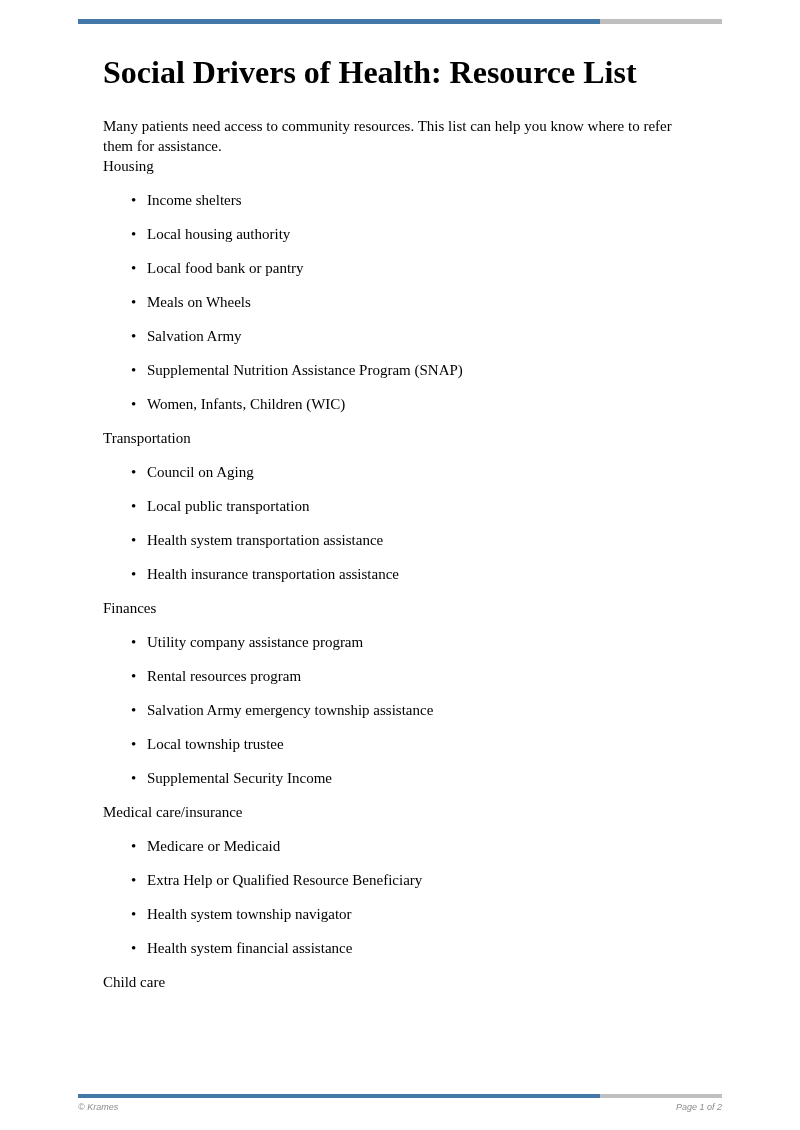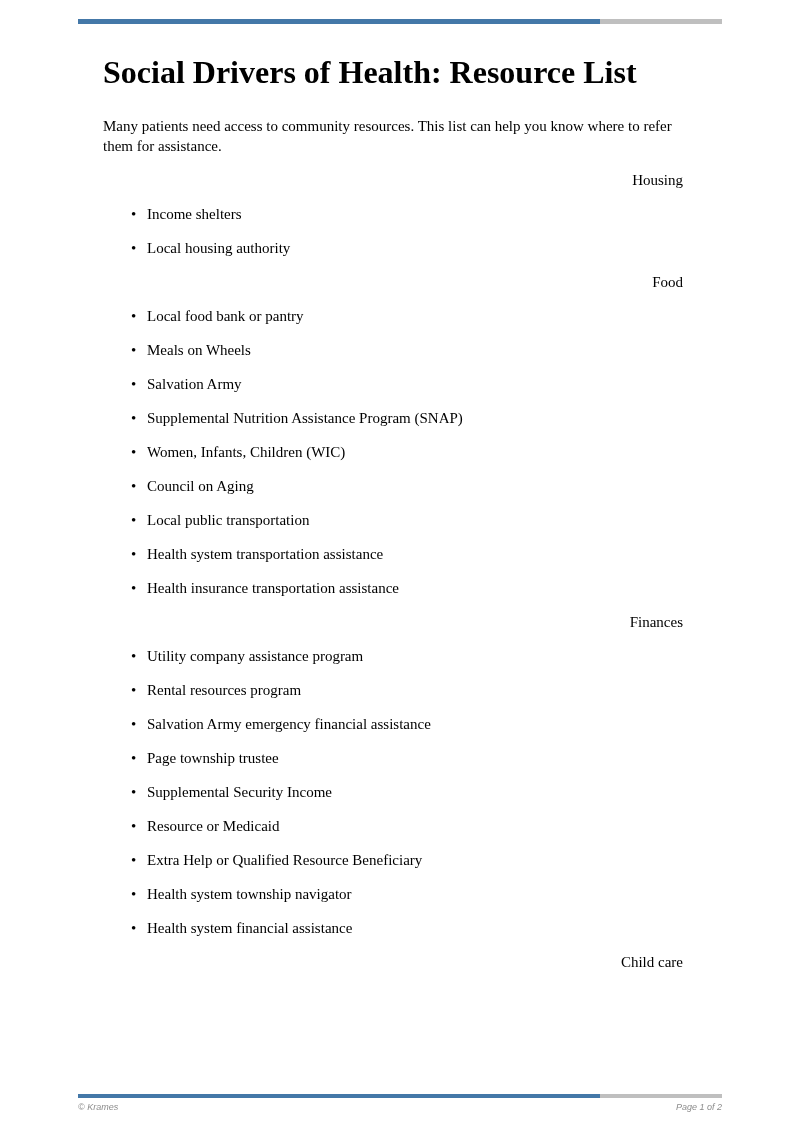--- a/index.html
+++ b/index.html
@@ -29,22 +29,22 @@
     white-space: nowrap;
   }
   .content {
     position: absolute;
     left: 103px;
     top: 116px;
     width: 580px;
     font-size: 15px;
     line-height: 20px;
   }
-  .intro { margin-bottom: 14px; }
-  .sec { margin-bottom: 14px; text-align: right; }
+  .intro { }
+  .sec { margin-bottom: 14px; }
   .li { display: flex; margin-bottom: 14px; }
   .li .dot { flex: none; width: 16px; margin-left: 28px; }
   .li .li-text { flex: 1; }
   .footer-meta {
     position: absolute;
     left: 78px;
     top: 1102px;
     width: 644px;
     display: flex;
     justify-content: space-between;
@@ -73,21 +73,20 @@
     <p class="sec">Housing</p>
     <div class="li">
       <span class="dot">•</span>
       <span class="li-text">Income shelters</span>
     </div>
     <div class="li">
       <span class="dot">•</span>
       <span class="li-text">Local housing authority</span>
     </div>
 
-    <p class="sec">Food</p>
     <div class="li">
       <span class="dot">•</span>
       <span class="li-text">Local food bank or pantry</span>
     </div>
     <div class="li">
       <span class="dot">•</span>
       <span class="li-text">Meals on Wheels</span>
     </div>
     <div class="li">
       <span class="dot">•</span>
@@ -95,20 +94,21 @@
     </div>
     <div class="li">
       <span class="dot">•</span>
       <span class="li-text">Supplemental Nutrition Assistance Program (SNAP)</span>
     </div>
     <div class="li">
       <span class="dot">•</span>
       <span class="li-text">Women, Infants, Children (WIC)</span>
     </div>
 
+    <p class="sec">Transportation</p>
     <div class="li">
       <span class="dot">•</span>
       <span class="li-text">Council on Aging</span>
     </div>
     <div class="li">
       <span class="dot">•</span>
       <span class="li-text">Local public transportation</span>
     </div>
     <div class="li">
       <span class="dot">•</span>
@@ -123,34 +123,35 @@
     <div class="li">
       <span class="dot">•</span>
       <span class="li-text">Utility company assistance program</span>
     </div>
     <div class="li">
       <span class="dot">•</span>
       <span class="li-text">Rental resources program</span>
     </div>
     <div class="li">
       <span class="dot">•</span>
-      <span class="li-text">Salvation Army emergency financial assistance</span>
+      <span class="li-text">Salvation Army emergency township assistance</span>
     </div>
     <div class="li">
       <span class="dot">•</span>
-      <span class="li-text">Page township trustee</span>
+      <span class="li-text">Local township trustee</span>
     </div>
     <div class="li">
       <span class="dot">•</span>
       <span class="li-text">Supplemental Security Income</span>
     </div>
 
+    <p class="sec">Medical care/insurance</p>
     <div class="li">
       <span class="dot">•</span>
-      <span class="li-text">Resource or Medicaid</span>
+      <span class="li-text">Medicare or Medicaid</span>
     </div>
     <div class="li">
       <span class="dot">•</span>
       <span class="li-text">Extra Help or Qualified Resource Beneficiary</span>
     </div>
     <div class="li">
       <span class="dot">•</span>
       <span class="li-text">Health system township navigator</span>
     </div>
     <div class="li">

